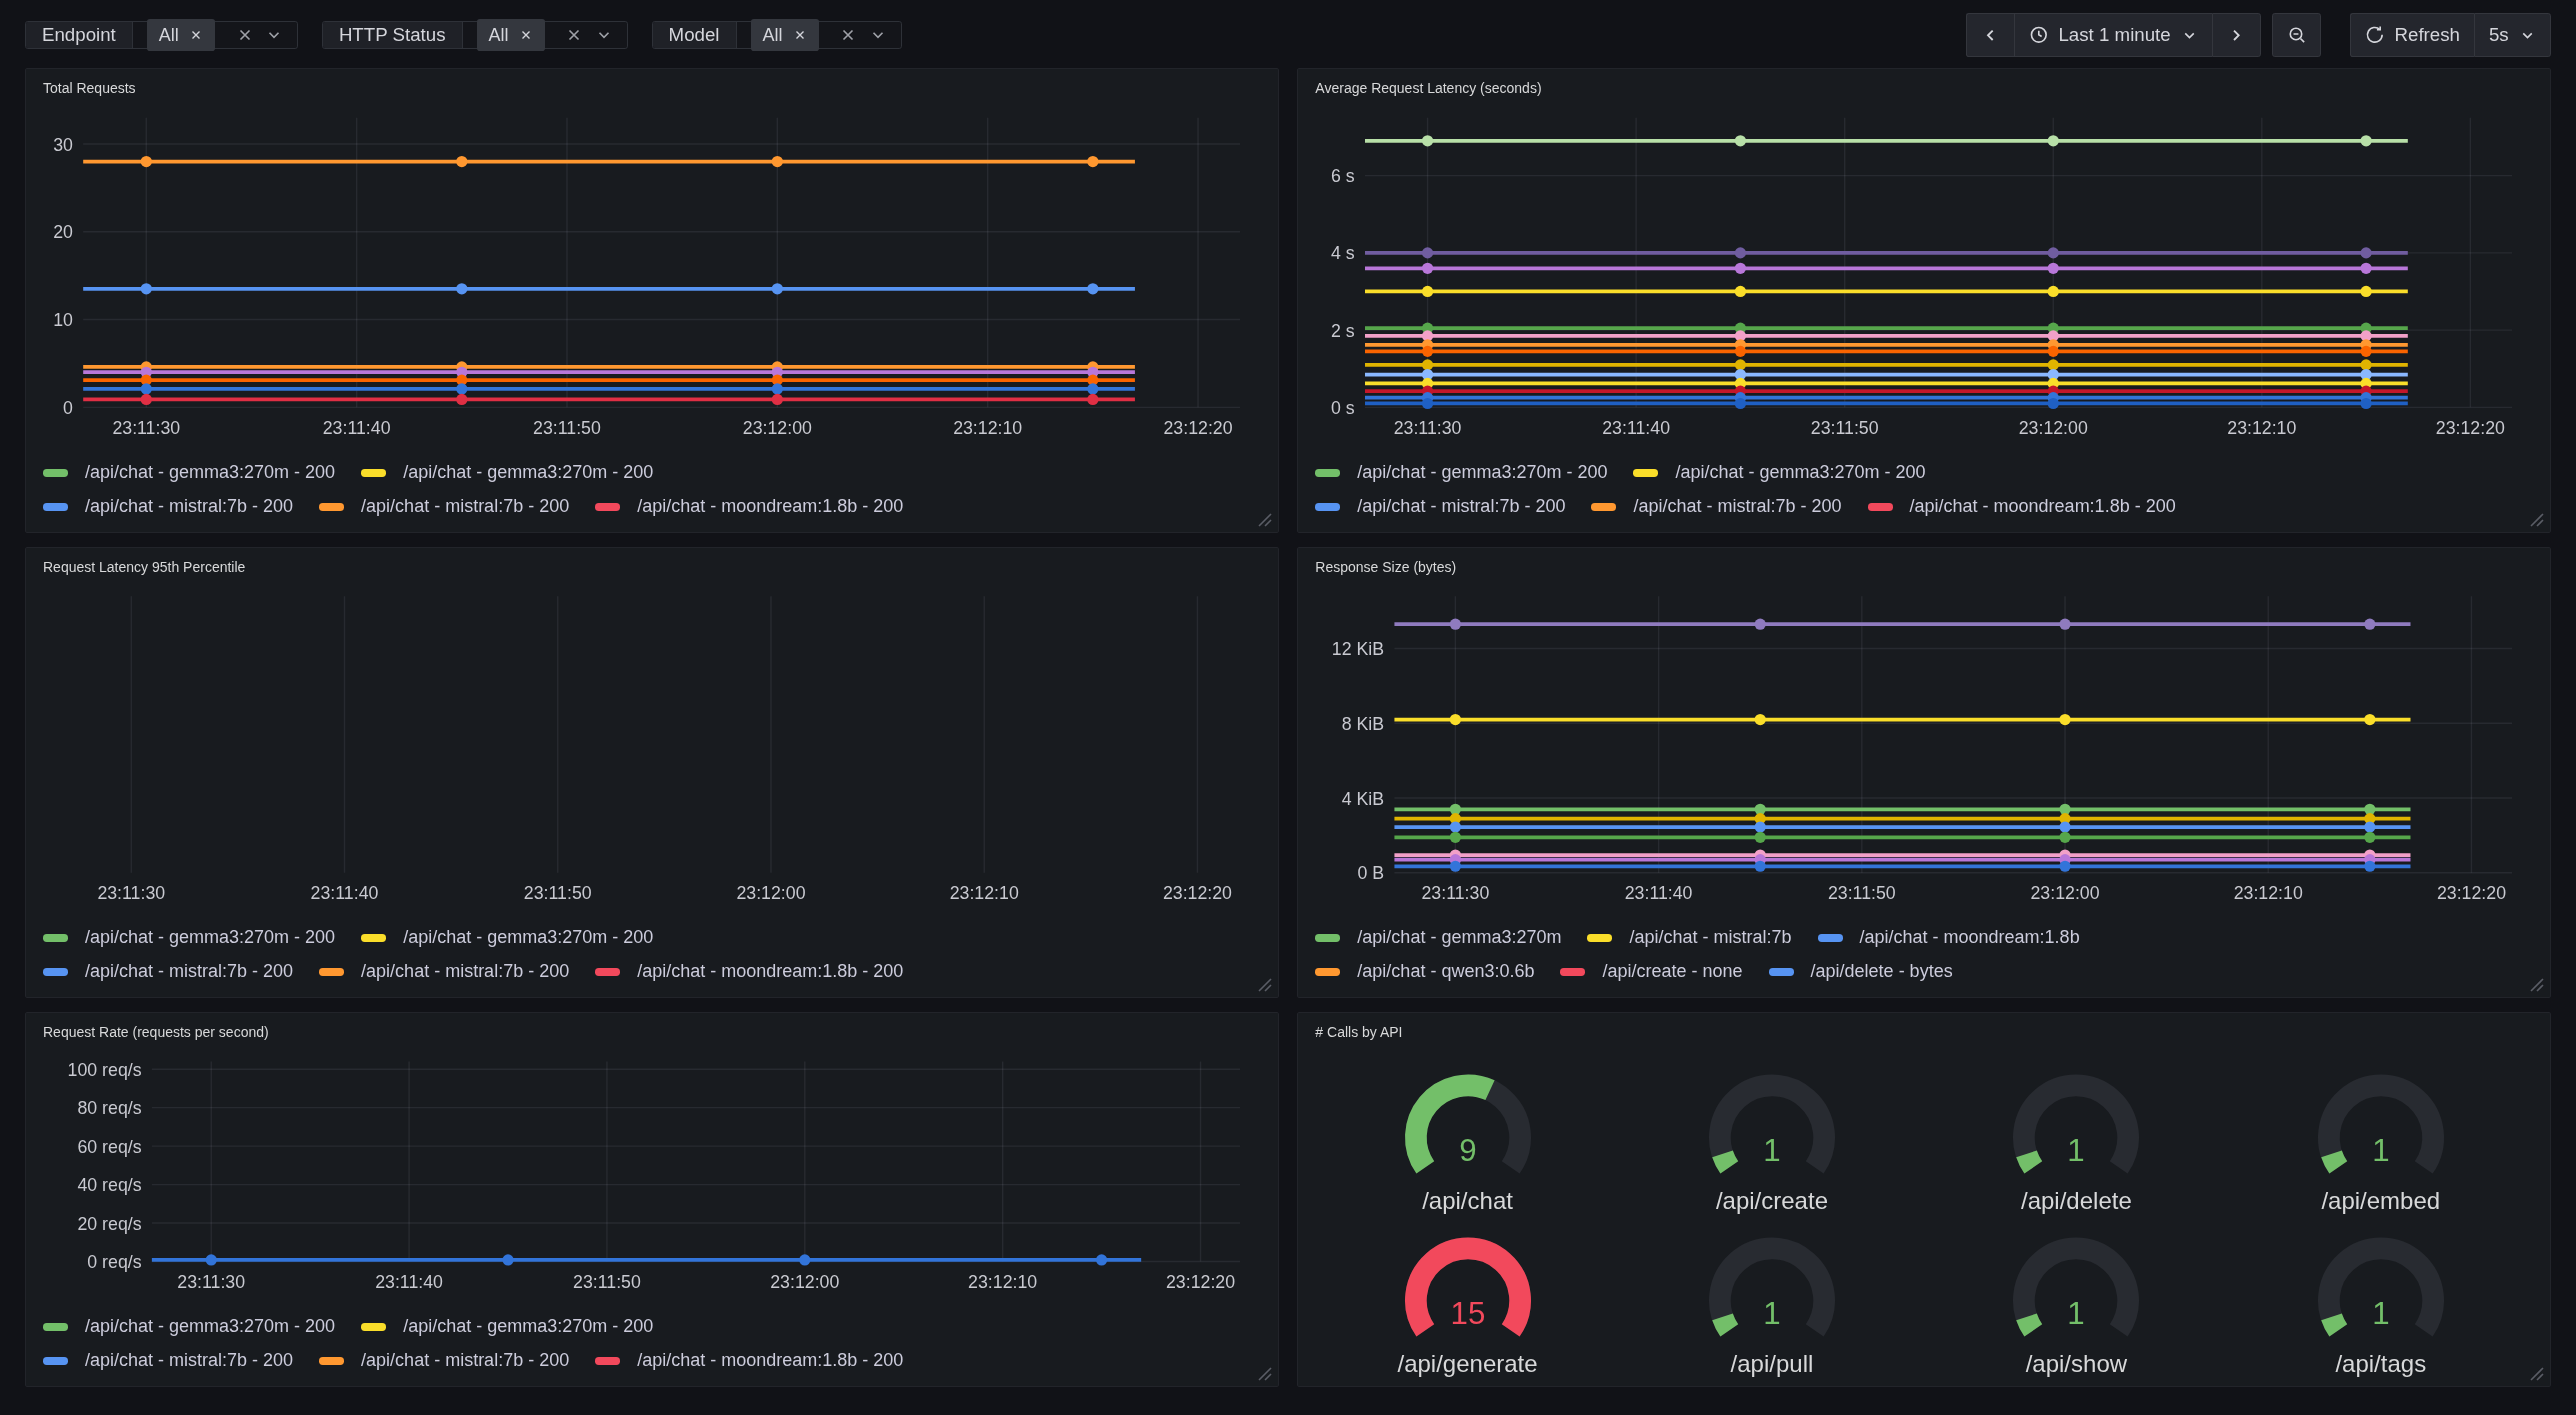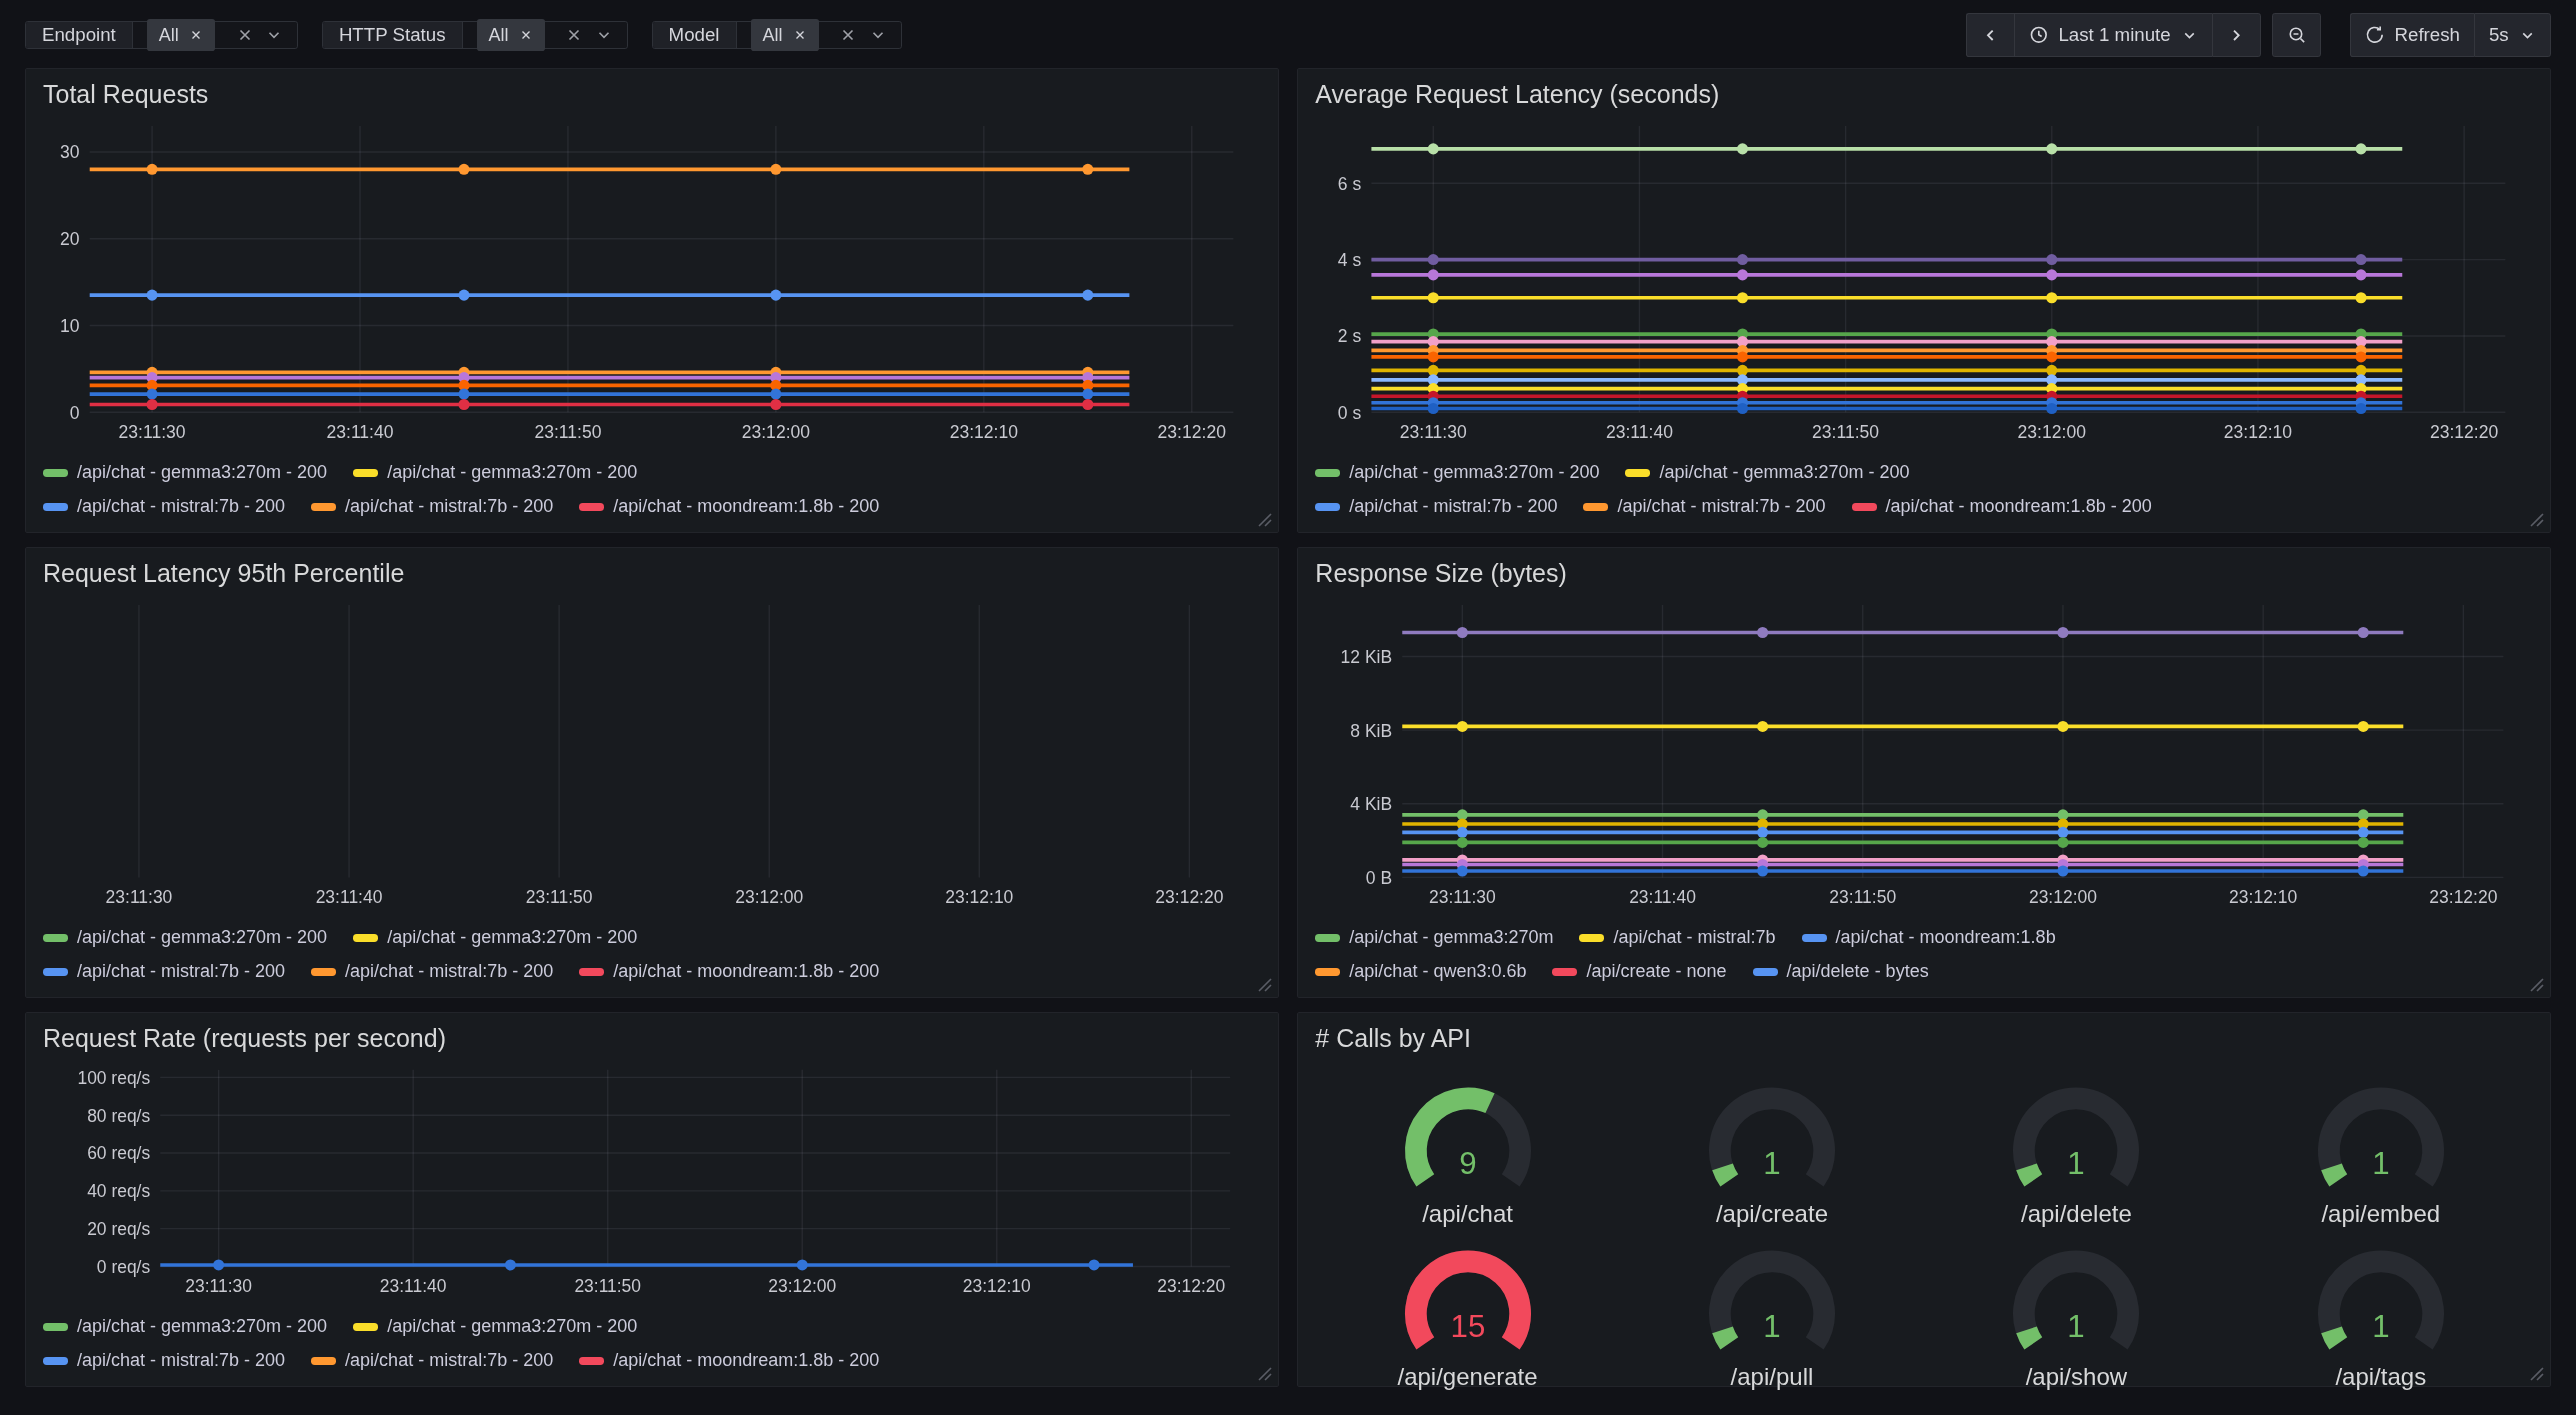--- a/index.html
+++ b/index.html
@@ -28,25 +28,25 @@
   .btn-group .btn:last-child { border-radius:0 2.8px 2.8px 0; border-right-width:0.9px; }
   .btn.single { border-radius:2.8px; }
   .btn .strong { font-weight:500; }
   .gap-l { margin-left:17px; }
 
   
   .dashboard { display:grid; grid-template-columns:1fr 1fr; grid-template-rows:465px 451px 375px;
                gap:14px 18.7px; padding:1.9px 25px 0; }
   .panel { position:relative; background:#181b1f; border:0.9px solid #22242a; border-radius:1.9px;
            padding:9.3px 17px 11.2px; display:flex; flex-direction:column; }
-  .panel-title { margin:1.9px 0 3.7px; font-size:25px; font-weight:500; color:#d8d9da; cursor:pointer; }
+  .panel-title { margin:1.9px 0 3.7px; font-size:14px; font-weight:500; color:#d8d9da; cursor:pointer; }
   .chart { flex:1; width:100%; min-height:0; }
   .legend { padding:3.7px 0 3.7px; }
   .legend-row { display:flex; flex-wrap:wrap; gap:5.6px 26px; margin-top:13px; }
-  .legend-item { display:inline-flex; align-items:center; gap:9px; font-size:18px; color:#ccccdc; cursor:pointer; white-space:nowrap; }
+  .legend-item { display:inline-flex; align-items:center; gap:17px; font-size:18px; color:#ccccdc; cursor:pointer; white-space:nowrap; }
   .swatch { width:25px; height:8.4px; border-radius:3.7px; flex:none; }
   .resize-handle { position:absolute; right:4.7px; bottom:4.7px; width:16px; height:16px; cursor:nwse-resize; color:#5a5d66; }
 
   
   .gauge-grid { display:grid; grid-template-columns:repeat(4,1fr); row-gap:9.3px; margin-top:17px;
                 flex:1; align-content:space-around; justify-items:center; }
   .gauge-cell { display:flex; flex-direction:column; align-items:center; }
   .gauge-label { font-size:24px; color:#d8d9da; margin-top:0px; }
 </style>
 </head>

